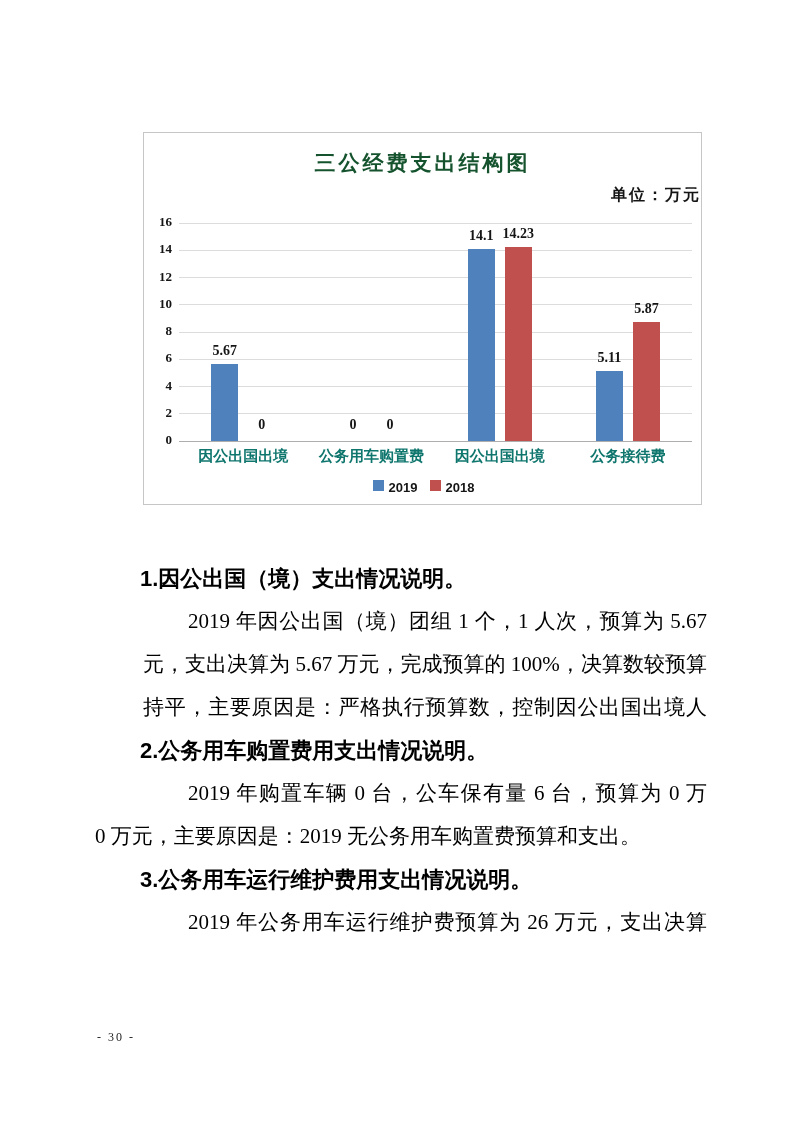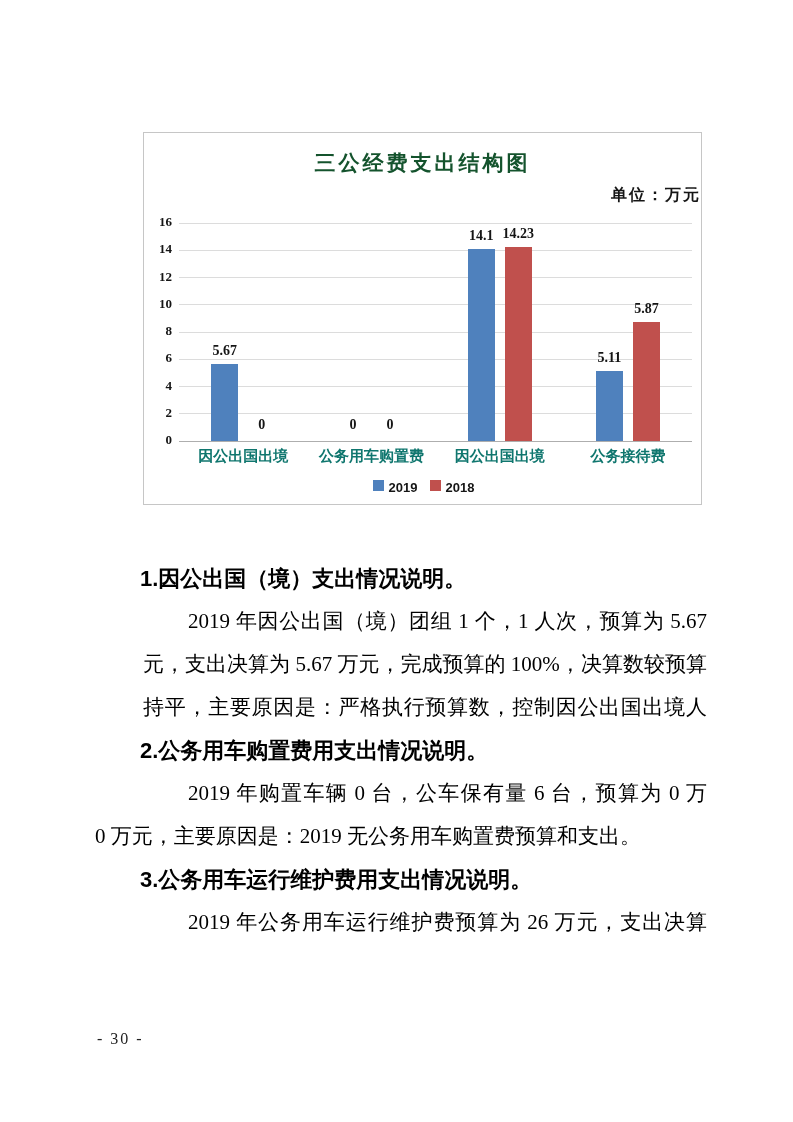--- a/index.html
+++ b/index.html
@@ -34,21 +34,21 @@
 
   
   .text-block{position:absolute;left:95px;top:557px;width:612px;}
   .sec-heading{font-family:"Liberation Sans",sans-serif;font-weight:bold;font-size:22px;
                height:43px;line-height:43px;padding-left:45px;overflow:hidden;color:#000;}
   .body-line{font-family:"Liberation Serif",serif;font-size:21px;height:43px;line-height:43px;
              overflow:hidden;color:#000;}
   .body-line.indent{padding-left:45px;}
   .body-line.fill{text-align:justify;text-align-last:justify;margin-left:48px;-moz-text-align-last:justify;}
 
-  .page-number{position:absolute;left:97px;top:1030px;font-size:16px;letter-spacing:2px;
+  .page-number{position:absolute;left:97px;top:1030px;font-size:12px;letter-spacing:2px;
                color:#222;font-family:"Liberation Serif",serif;}
 </style>
 </head>
 <body>
 
 <div class="page">
 
   <div class="chart-box">
     <div class="chart-title">三公经费支出结构图</div>
     <div class="chart-subtitle">单位：万元</div>

